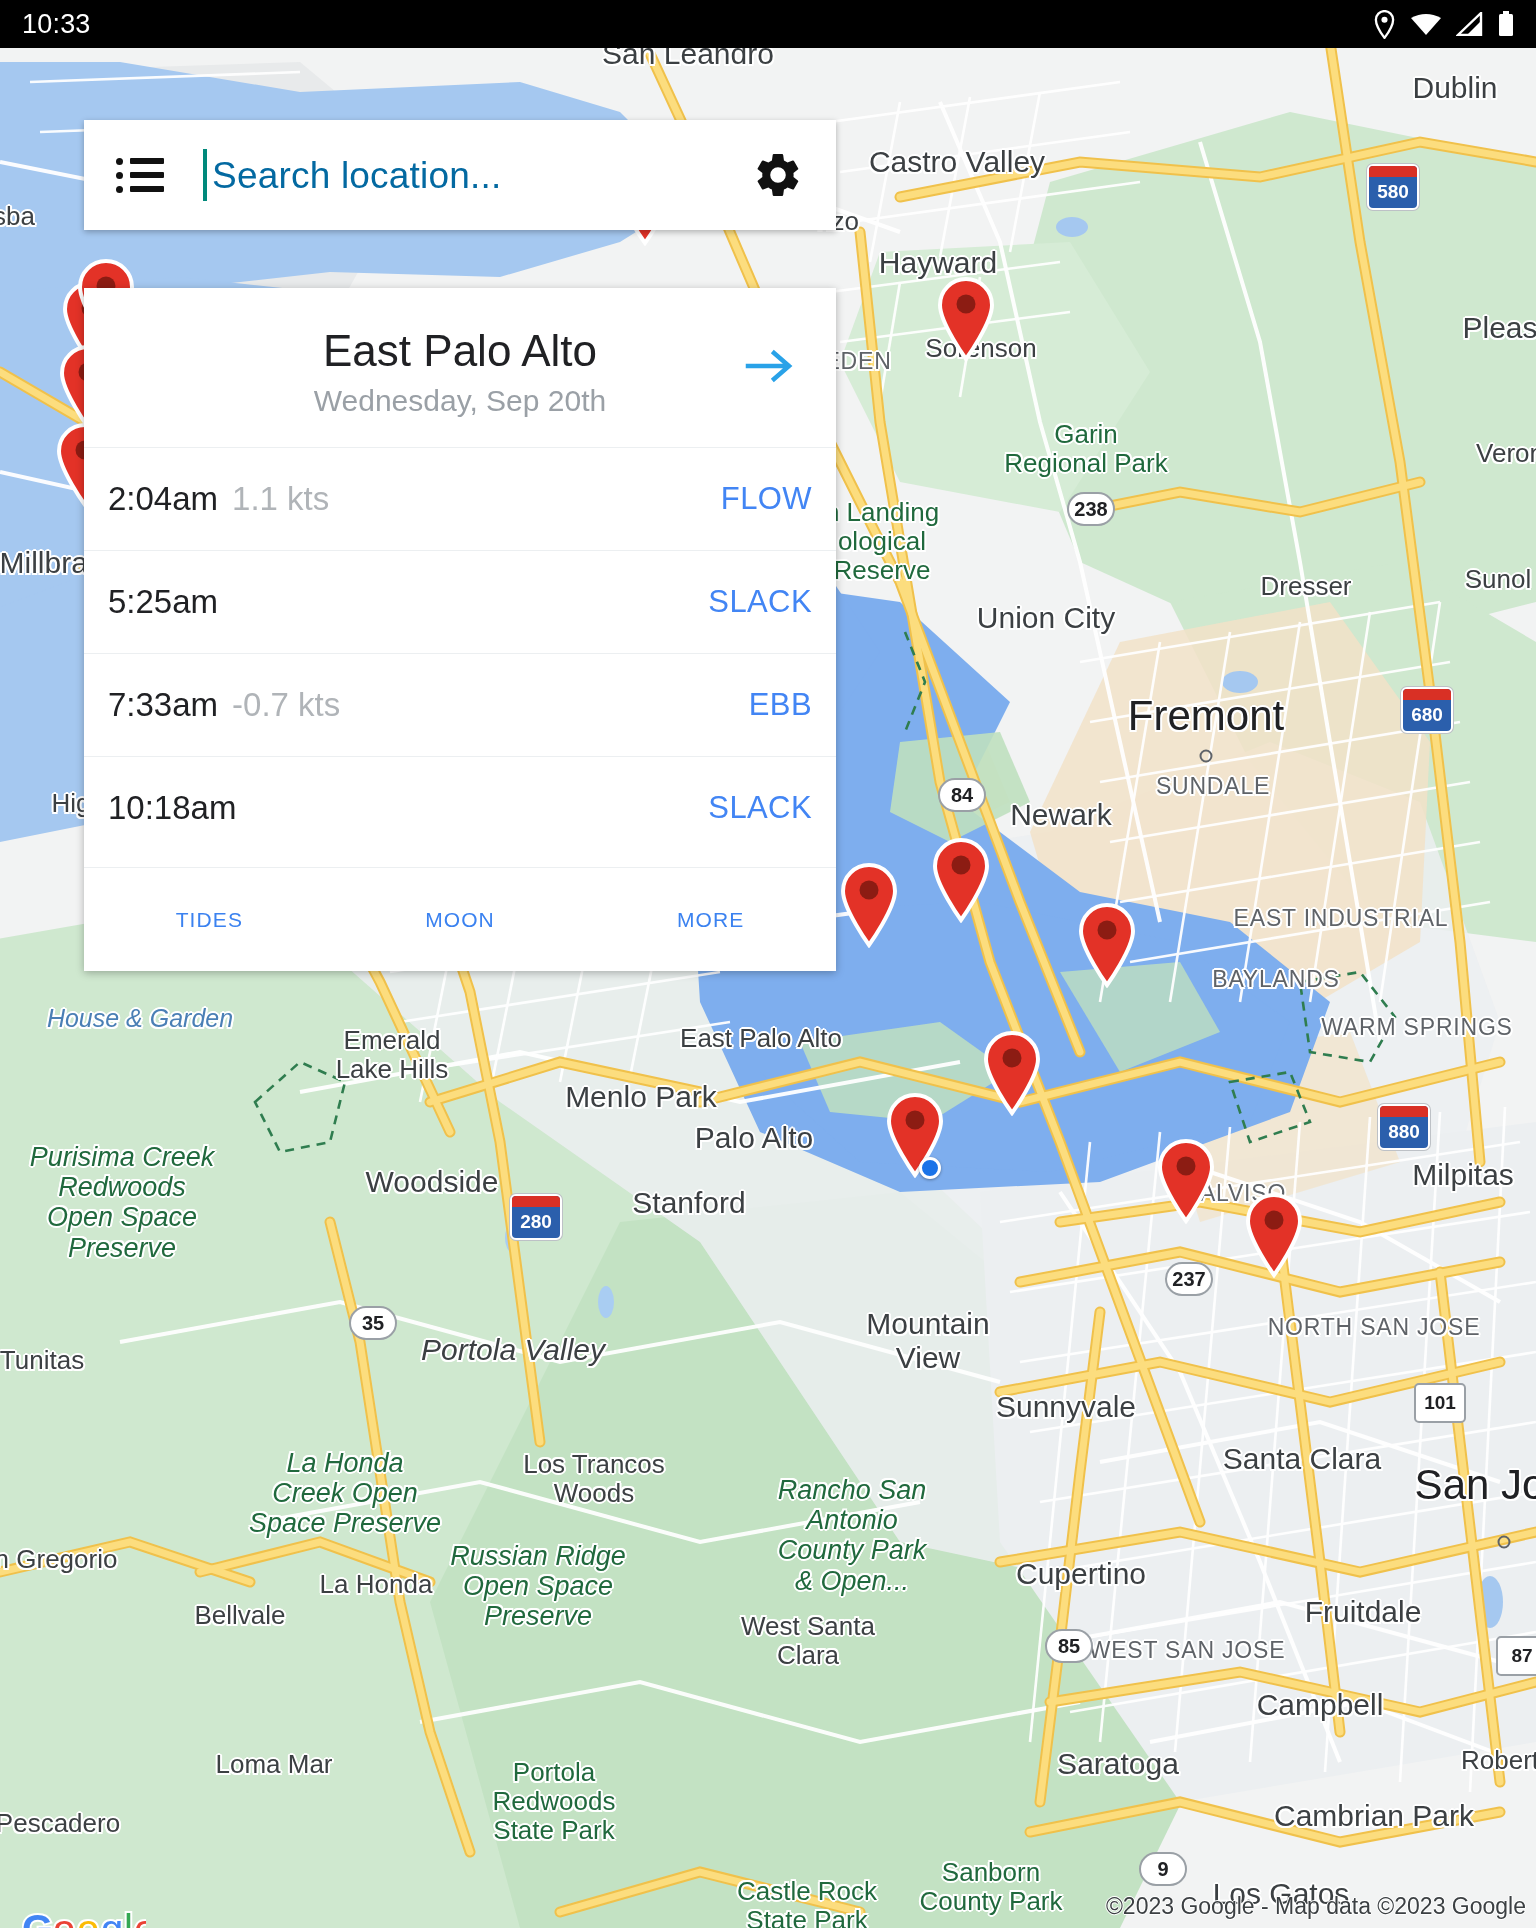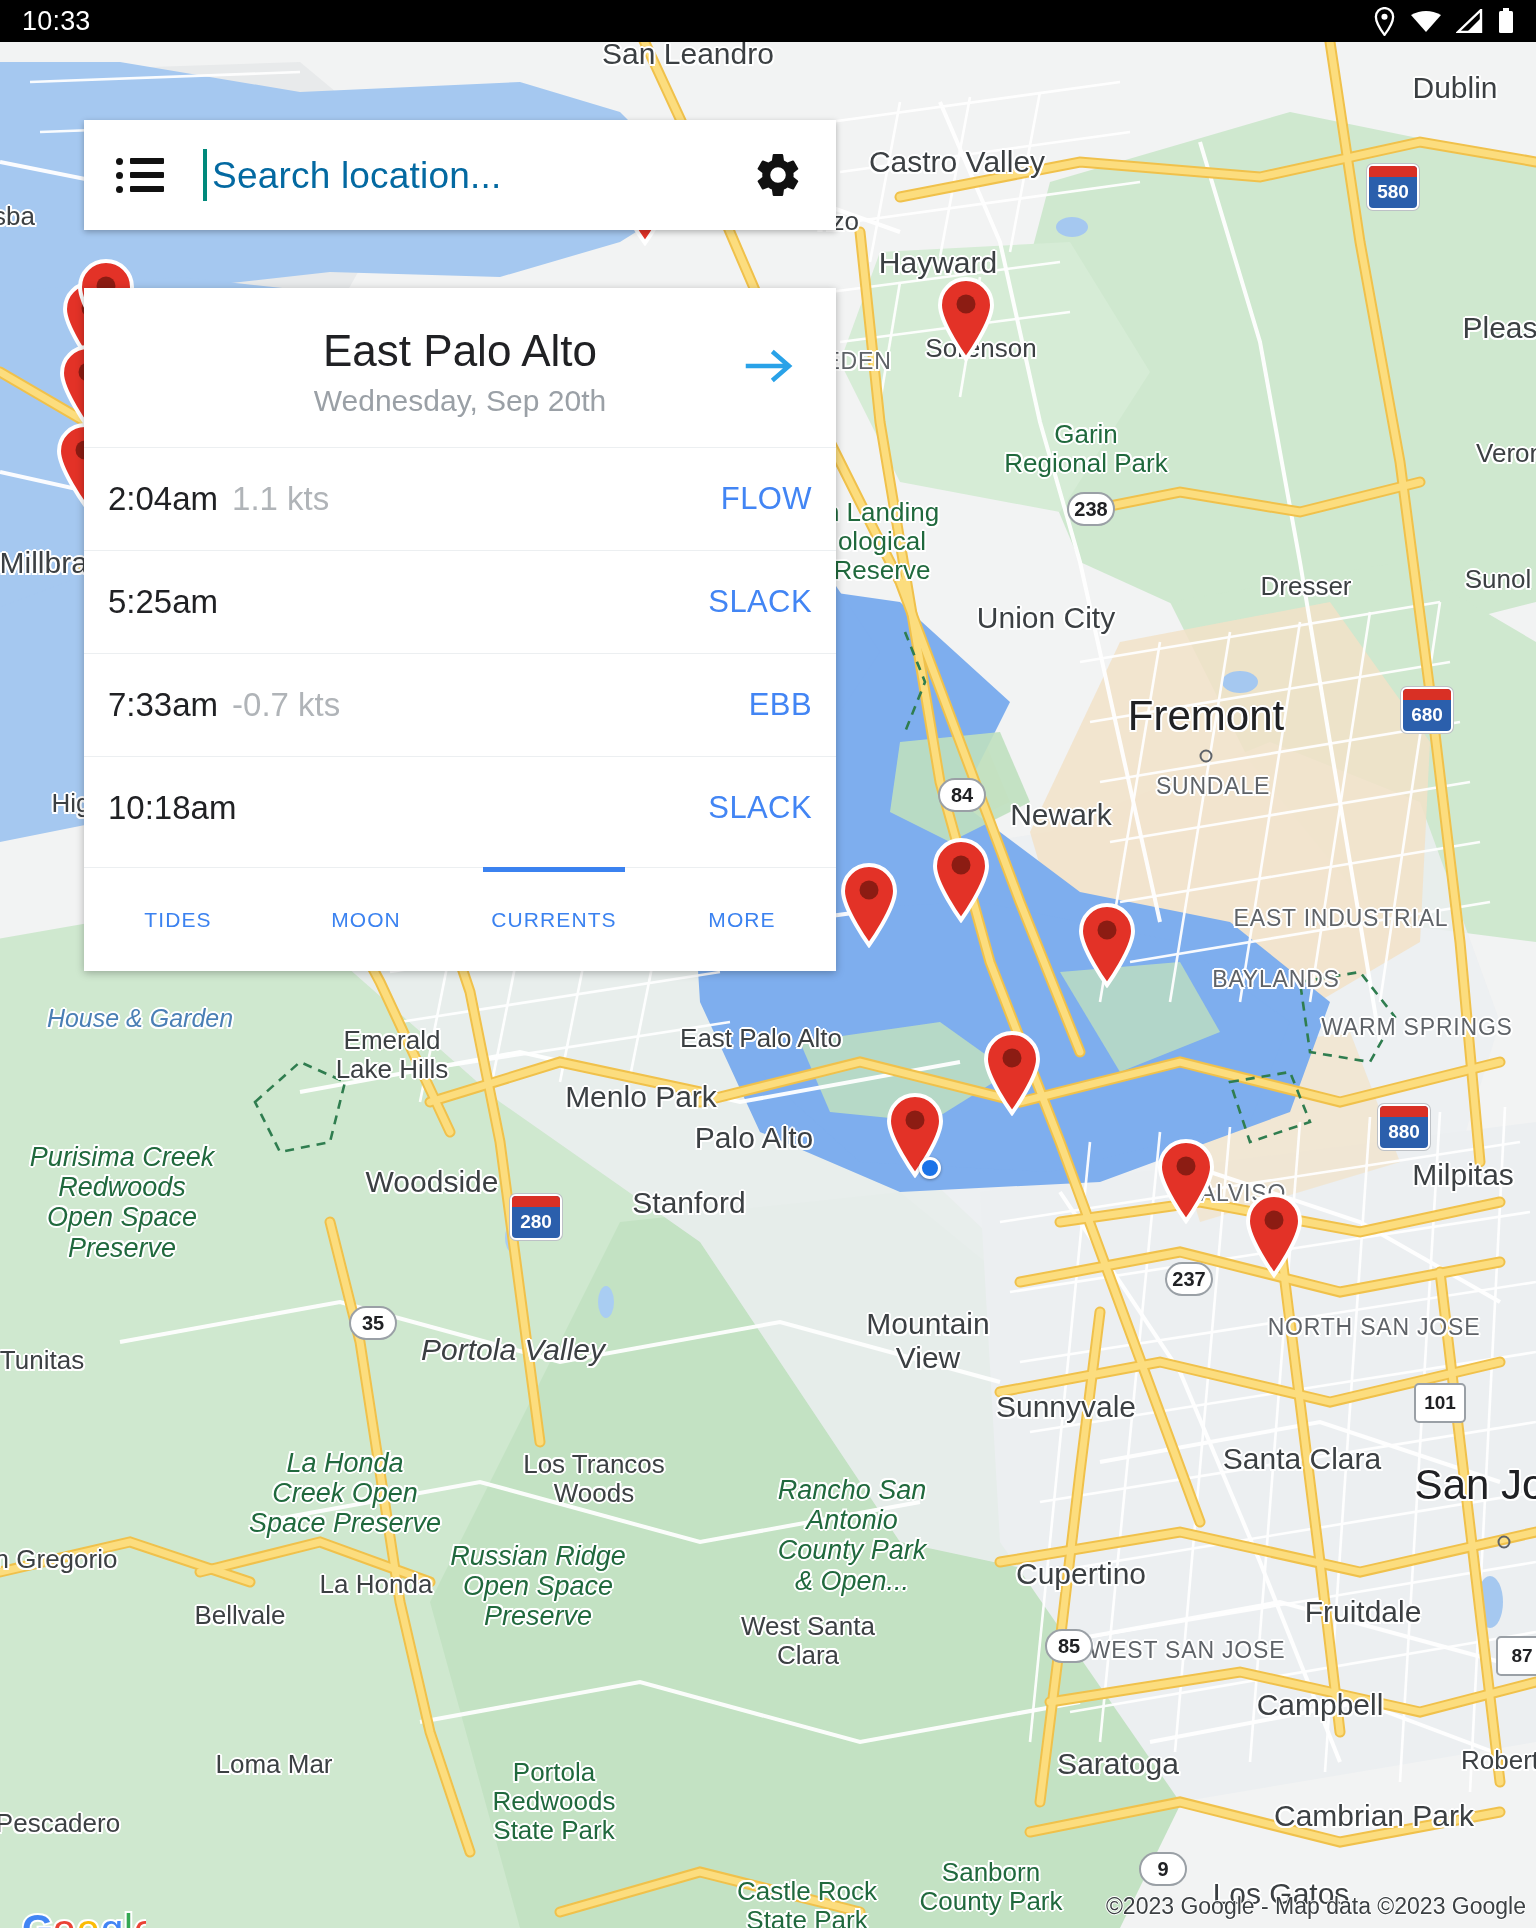--- a/index.html
+++ b/index.html
@@ -6,21 +6,21 @@
   html, body {
     width: 1536px; height: 1928px;
     overflow: hidden;
     font-family: "Liberation Sans", sans-serif;
     background: #e8eaed;
   }
   #root { position: relative; width: 1536px; height: 1928px; overflow: hidden; }
 
   
   .statusbar {
-    position: absolute; left: 0; top: 0; width: 1536px; height: 42px;
+    position: absolute; left: 0; top: 0; width: 1536px; height: 48px;
     background: #000; color: #fff; z-index: 50;
     display: flex; align-items: center; justify-content: space-between;
     padding: 0 22px;
   }
   .status-clock { font-size: 27px; letter-spacing: .2px; line-height: 1; }
   .status-icons { display: flex; align-items: center; gap: 15px; }
   .status-icons svg { display: block; }
 
   
   .map {
@@ -653,22 +653,19 @@
         </div>
       </div>
 
     <div class="tabs" id="info-tabs">
         <div class="tab">
           <span>TIDES</span>
         </div>
         <div class="tab">
           <span>MOON</span>
         </div>
-        <div class="tab active">
-          <span>CURRENTS</span>
-        </div>
         <div class="tab">
           <span>MORE</span>
         </div>
       </div>
   </div>
 
 </div>
 
 </body></html>

